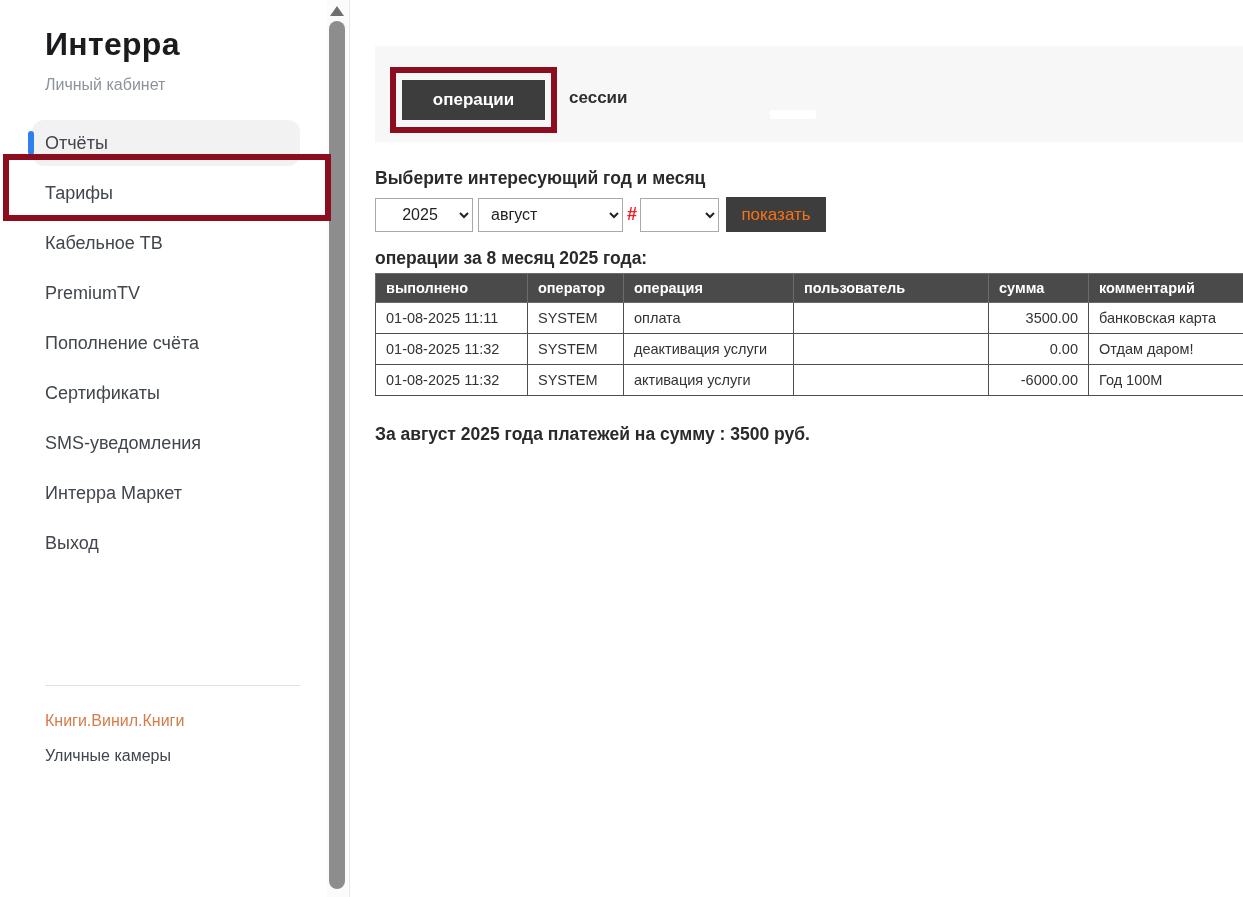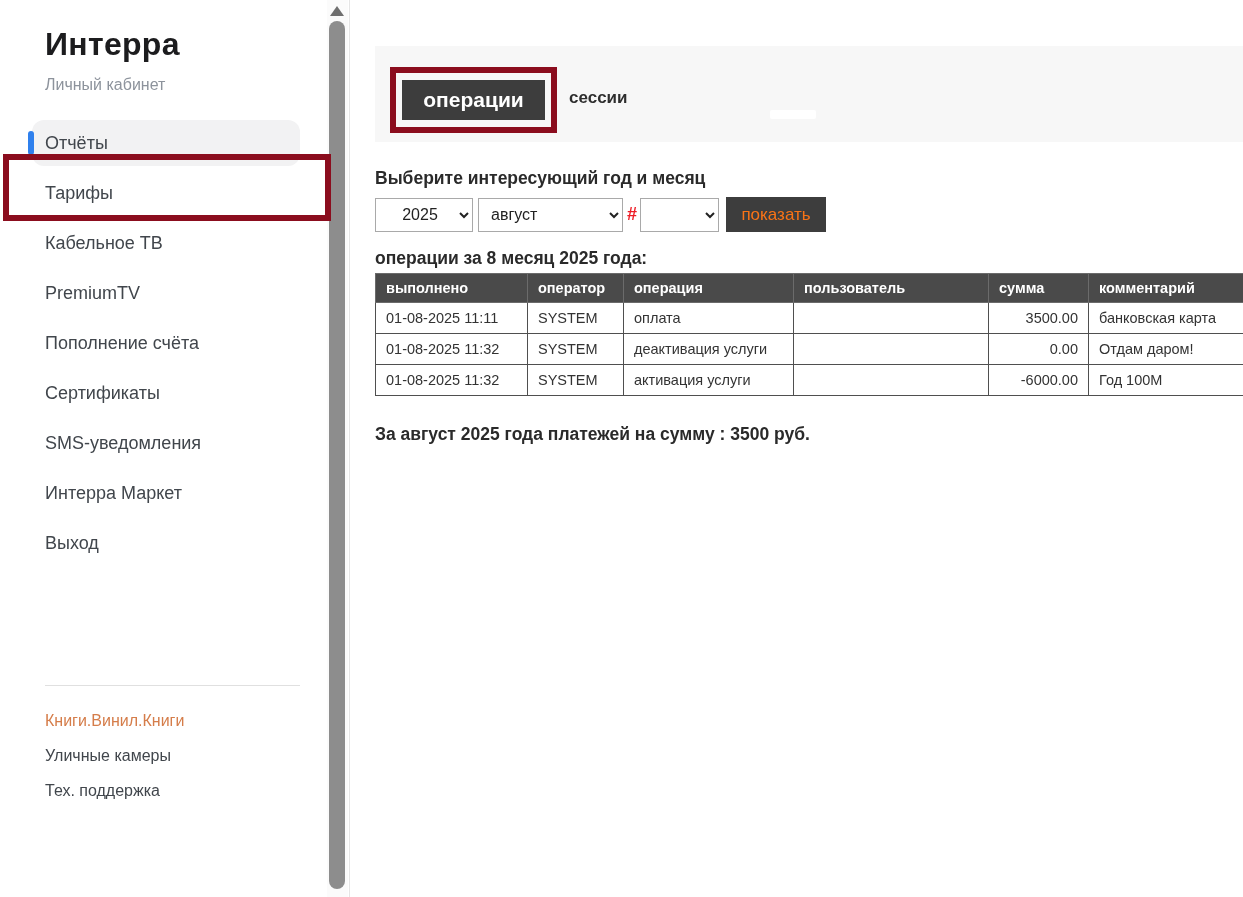--- a/index.html
+++ b/index.html
@@ -32,21 +32,21 @@
   .scroll-thumb { position: absolute; left: 2px; top: 21px; width: 16px; height: 868px; border-radius: 8px; background: #8d8d8d; }
   .v-line { position: absolute; left: 349px; top: 0; width: 1px; height: 897px; background: #e5e5e5; }
 
   
   .annotation { position: absolute; border: 6px solid #8b0d1e; pointer-events: none; z-index: 30; }
   .reports-annotation { left: 3px; top: 154px; width: 328px; height: 67px; }
   .tab-annotation { left: 390px; top: 67px; width: 167px; height: 66px; }
 
   
   .tab-strip { position: absolute; left: 375px; top: 46px; width: 868px; height: 96px; background: #f7f7f7; }
-  .tab-operations { position: absolute; left: 402px; top: 80px; width: 143px; height: 40px; background: #3d3d3d; color: #fff; font-size: 21px; font-weight: 700; border: none; font-family: inherit; cursor: pointer; }
+  .tab-operations { position: absolute; left: 402px; top: 80px; width: 143px; height: 40px; background: #3d3d3d; color: #fff; font-size: 17px; font-weight: 700; border: none; font-family: inherit; cursor: pointer; }
   .tab-sessions { position: absolute; left: 569px; top: 88px; font-size: 17px; font-weight: 700; color: #2e2e2e; cursor: pointer; }
   .white-pill { position: absolute; left: 770px; top: 110px; width: 46px; height: 9px; background: #ffffff; border-radius: 2px; }
 
   .filter-heading { position: absolute; left: 375px; top: 168px; font-size: 17.5px; font-weight: 700; color: #2a2a2a; }
   .filter-row { position: absolute; left: 375px; top: 197px; height: 35px; display: flex; align-items: center; }
   .filter-row select { height: 34px; font-size: 16px; font-family: inherit; color: #222; background: #fff; border: 1px solid #a9a9a9; padding: 0 4px 0 8px; }
   .sel-year { width: 98px; margin-right: 5px; text-align: center; }
   .sel-month { width: 145px; }
   .hash { color: #ee1c25; font-size: 18px; font-weight: 700; margin: 0 3px 0 4px; }
   .sel-day { width: 79px; margin-right: 7px; }
@@ -96,21 +96,20 @@
     <div class="menu-item">
         <span class="label">Выход</span>
       </div>
   </nav>
 
   <div class="side-divider"></div>
 
   <div class="footer-links">
     <div class="footer-link orange">Книги.Винил.Книги</div>
     <div class="footer-link">Уличные камеры</div>
-    <div class="footer-link">Тех. поддержка</div>
   </div>
 </div>
 
 <div class="annotation reports-annotation"></div>
 
 <div class="v-scrollbar">
   <div class="scroll-arrow"></div>
   <div class="scroll-thumb"></div>
 </div>
 <div class="v-line"></div>

